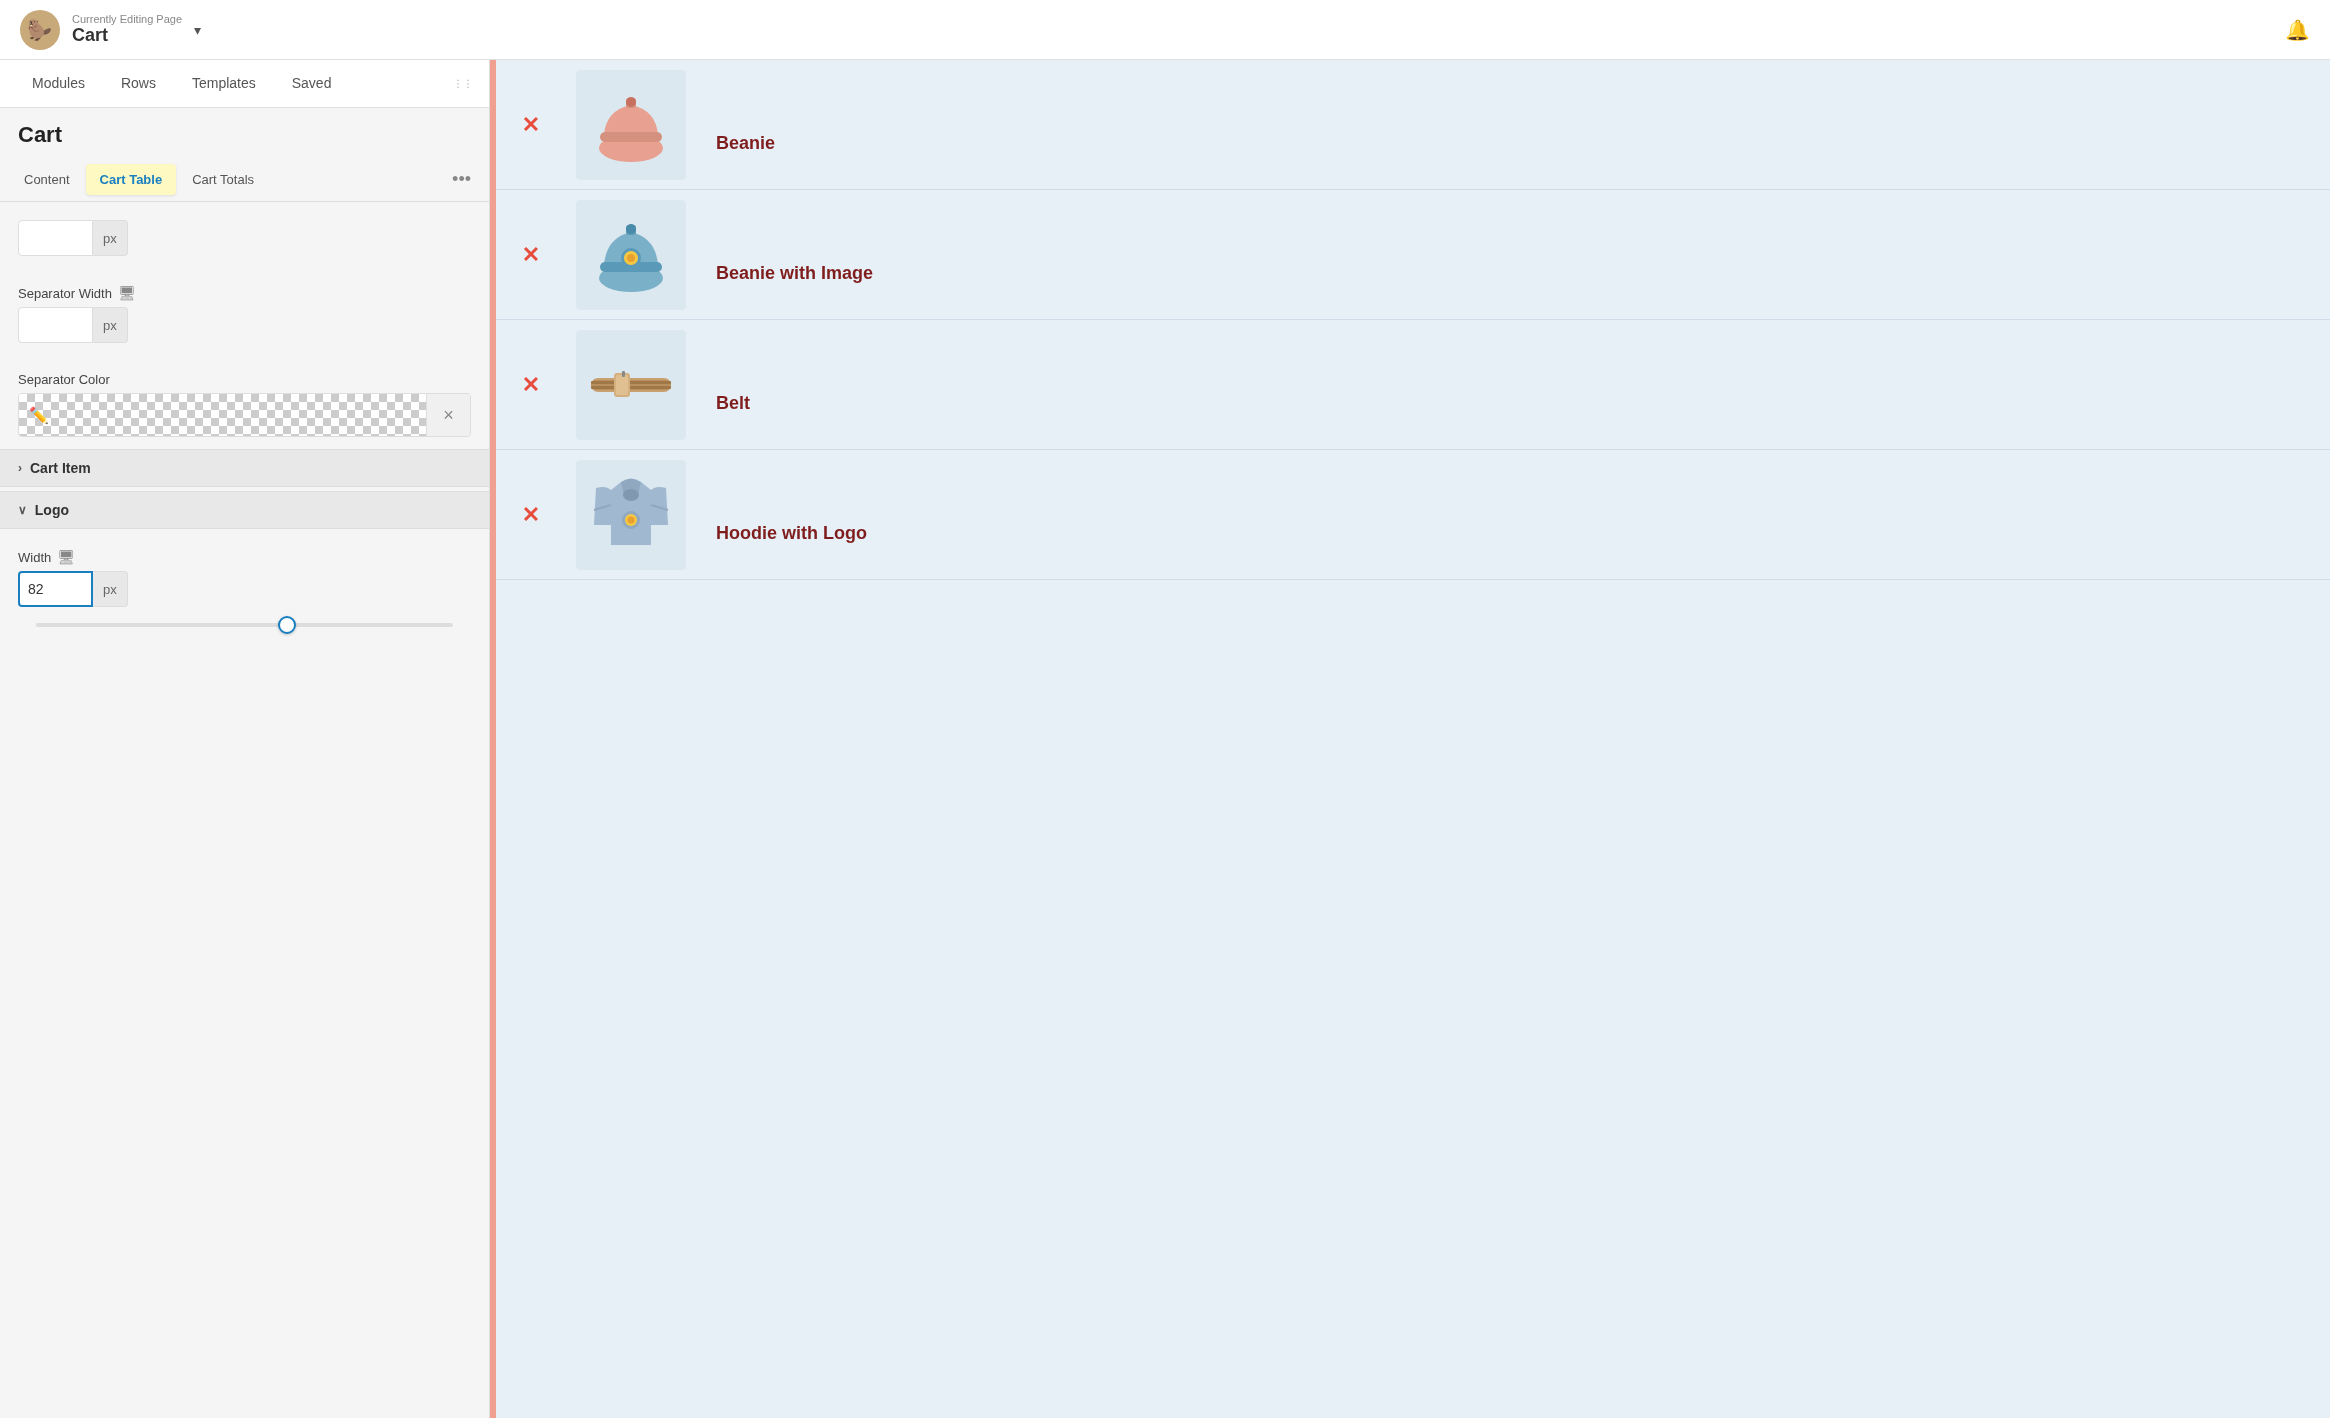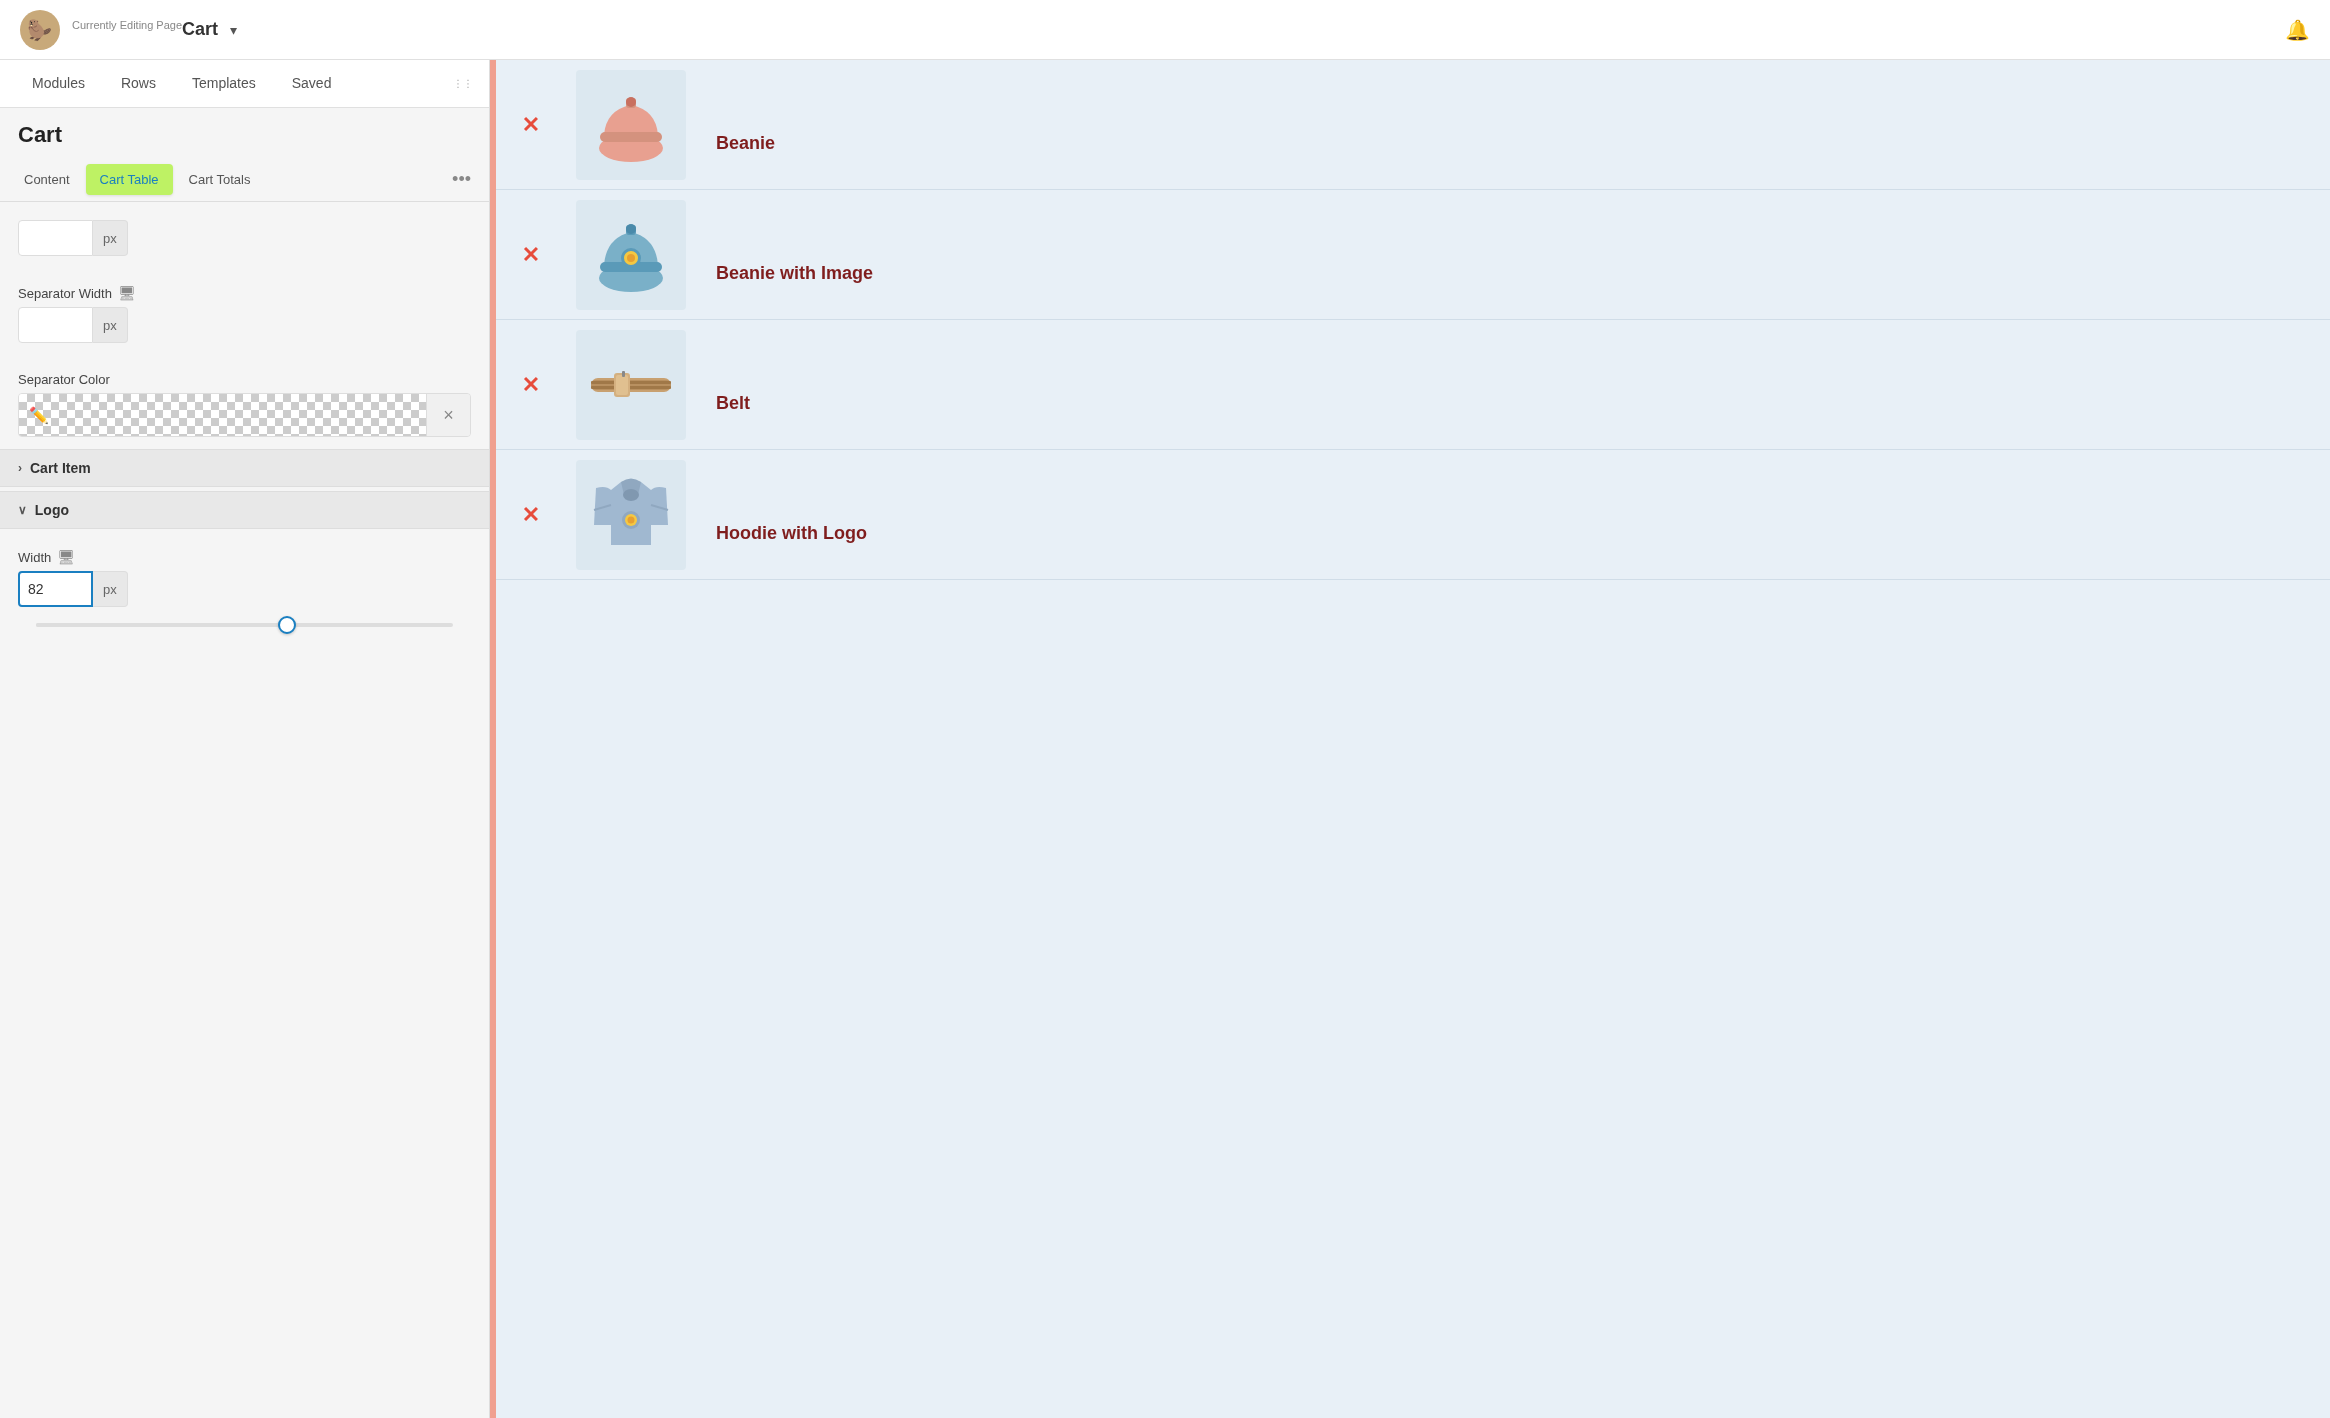--- a/index.html
+++ b/index.html
@@ -6,21 +6,21 @@
     body { font-family: -apple-system, BlinkMacSystemFont, 'Segoe UI', sans-serif; background: #f0f0f0; display: flex; flex-direction: column; height: 100vh; overflow: hidden; }
 
     
     .top-bar {
       display: flex; align-items: center; justify-content: space-between;
       background: #fff; border-bottom: 1px solid #e0e0e0;
       padding: 0 20px; height: 60px; flex-shrink: 0;
     }
     .top-bar-left { display: flex; align-items: center; gap: 12px; }
     .avatar { width: 40px; height: 40px; border-radius: 50%; background: #c8a97a; display: flex; align-items: center; justify-content: center; font-size: 20px; overflow: hidden; }
-    .app-title { display: flex; flex-direction: row; }
+    .app-title { display: flex; flex-direction: column; }
     .editing-label { font-size: 11px; color: #888; }
     .page-title { font-size: 18px; font-weight: 600; color: #333; }
     .chevron-icon { color: #555; font-size: 14px; cursor: pointer; }
     .bell-icon { color: #555; font-size: 20px; cursor: pointer; }
 
     
     .main-layout { display: flex; flex: 1; overflow: hidden; }
 
     
     .left-panel {
@@ -49,21 +49,21 @@
     
     .sub-tabs {
       display: flex; align-items: center; background: #f5f5f5;
       border-bottom: 1px solid #ddd; padding: 0 10px;
       height: 44px; flex-shrink: 0; gap: 2px;
     }
     .sub-tab {
       padding: 8px 14px; font-size: 13px; color: #555; cursor: pointer;
       border-radius: 4px; white-space: nowrap;
     }
-    .sub-tab.active { background: #bef264; color: #1a7fc1; font-weight: 400; box-shadow: 0 1px 3px rgba(0,0,0,0.1); }
+    .sub-tab.active { background: #fef9c3; color: #1a7fc1; font-weight: 700; box-shadow: 0 1px 3px rgba(0,0,0,0.1); }
     .sub-tab-more { margin-left: auto; color: #888; font-size: 18px; cursor: pointer; padding: 4px 8px; }
 
     
     .panel-content { flex: 1; overflow-y: auto; padding: 10px 0; }
 
     
     .form-row { padding: 8px 18px; }
     .form-label { font-size: 13px; color: #444; margin-bottom: 6px; display: flex; align-items: center; gap: 6px; margin-top: 13px; }
     .monitor-icon { font-size: 14px; color: #888; }
     .input-with-unit { display: flex; align-items: center; gap: 0; }

